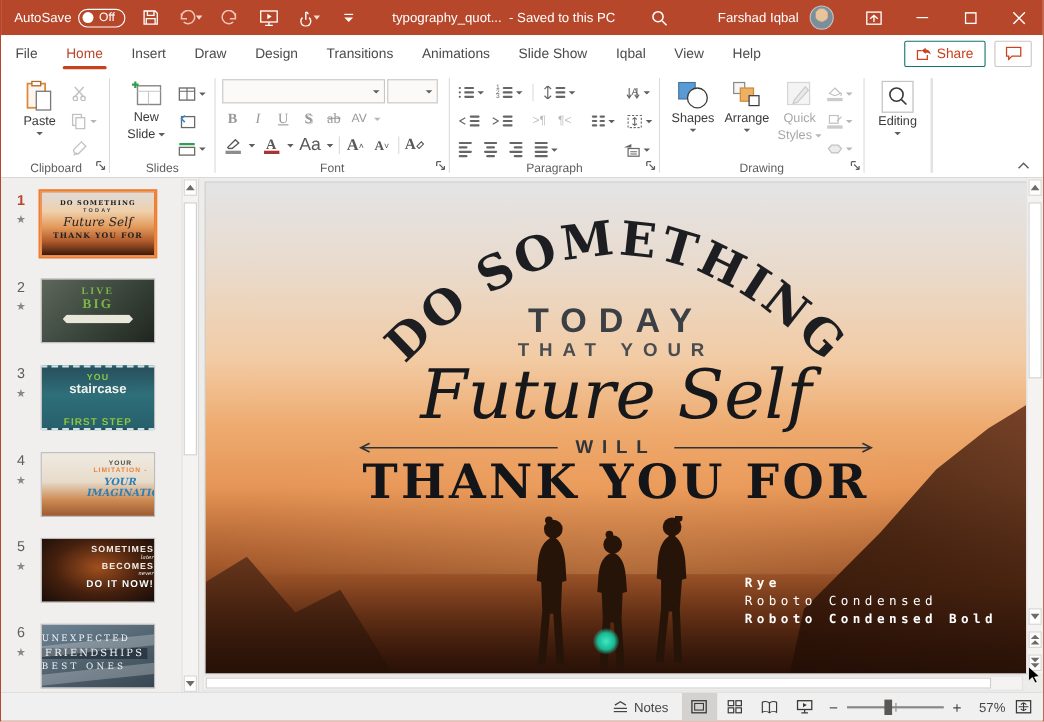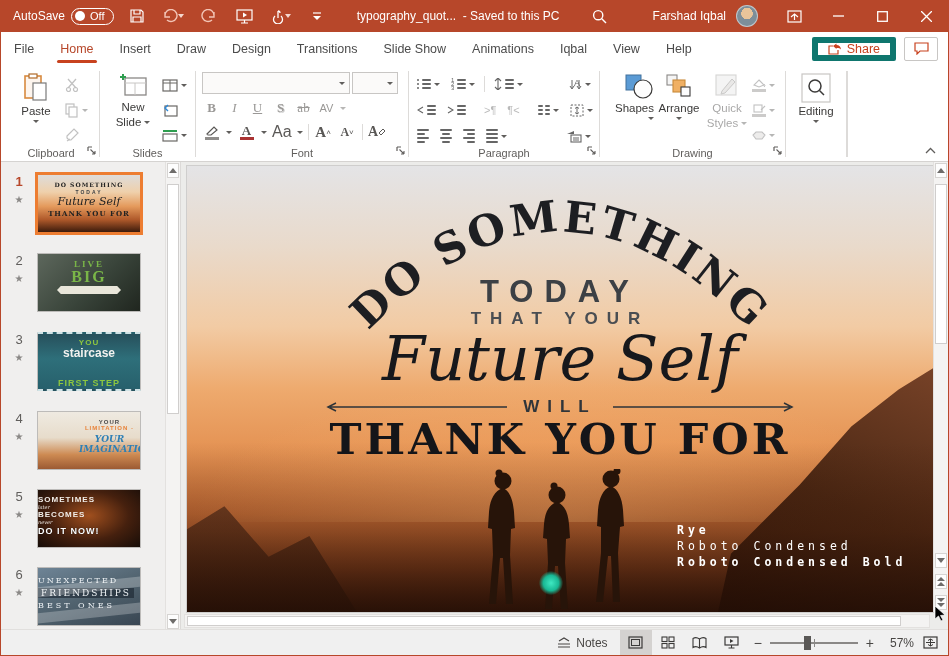--- a/index.html
+++ b/index.html
@@ -21,21 +21,21 @@
   .tb-user { font-size:12px; margin:0 10px 0 6px; }
   .avatar { width:22px; height:22px; border-radius:50%; background:radial-gradient(circle at 50% 38%, #e8c49a 0 36%, #7d8e99 37% 100%); border:1px solid rgba(255,255,255,.5); }
   .win-btn { width:44px; height:32px; display:flex; align-items:center; justify-content:center; }
 
   
   .tabrow { position:absolute; left:0; top:32px; right:0; height:33px; background:#fff; display:flex; align-items:center; }
   .tab { padding:0 13px; font-size:12.5px; color:#4b4b4b; height:100%; display:flex; align-items:center; position:relative; }
   .tab.active { color:#b7472a; font-weight:normal; }
   .tab.active::after { content:""; position:absolute; left:10px; right:10px; bottom:2px; height:3px; background:#c8421f; border-radius:2px; }
   .tabrow-right { margin-left:auto; display:flex; align-items:center; gap:8px; padding-right:10px; }
-  .share-btn { display:flex; align-items:center; gap:5px; border:6px solid #0f766e; border-radius:2px; height:24px; padding:0 10px; color:#c8421f; font-size:12.5px; }
+  .share-btn { display:flex; align-items:center; gap:5px; border:1px solid #0f766e; border-radius:2px; height:24px; padding:0 10px; color:#c8421f; font-size:12.5px; }
   .cmt-btn { border:1px solid #c8c6c4; border-radius:2px; height:24px; width:34px; display:flex; align-items:center; justify-content:center; }
 
   
   .ribbon { position:absolute; left:0; top:65px; right:0; height:97px; background:#fff; border-bottom:1px solid #d5d3d1; display:flex; align-items:stretch; padding:2px 0 0 2px; }
   .rgroup { position:relative; display:flex; align-items:flex-start; padding:3px 6px 16px 6px; }
   .glabel { position:absolute; left:0; right:0; bottom:2px; text-align:center; font-size:11px; color:#605e5c; }
   .launcher { position:absolute; right:3px; bottom:3px; }
   .vdiv { width:1px; background:#dddbd9; margin:4px 0; }
   .bigbtn { width:54px; display:flex; flex-direction:column; align-items:center; gap:2px; padding-top:3px; color:#333; }
   .bigbtn .lbl { font-size:11.5px; line-height:13px; text-align:center; color:#3b3a39; }
@@ -75,31 +75,31 @@
   .scr-thumb { position:absolute; left:1px; right:1px; background:#fff; border:1px solid #d0cecd; }
 
   
   .th1 { background:linear-gradient(180deg,#dedcda 0%,#efd0ab 30%,#e49a5c 55%,#b05a2b 78%,#3c1b0c 100%); text-align:center; color:#222; }
   .th1 .a { font-family:"DejaVu Serif",serif; font-weight:bold; font-size:6px; letter-spacing:1px; padding-top:6px; }
   .th1 .b { font-size:5px; font-weight:bold; letter-spacing:2px; color:#3c4044; margin-top:1px; }
   .th1 .c { font-family:"DejaVu Serif",serif; font-style:italic; font-size:11px; margin-top:0px; }
   .th1 .d { font-family:"DejaVu Serif",serif; font-weight:bold; font-size:7px; letter-spacing:1px; margin-top:1px; }
   .th2 { background:linear-gradient(135deg,#5d675c 0%,#39443a 55%,#20261f 100%); text-align:center; }
   .th2 .a { color:#7ab648; font-weight:bold; font-size:9px; letter-spacing:2px; padding-top:5px; font-family:"Liberation Serif",serif; }
-  .th2 .b { color:#7ab648; font-weight:bold; font-size:16px; letter-spacing:2px; line-height:15px; font-family:"Liberation Serif",serif; }
+  .th2 .b { color:#7ab648; font-weight:bold; font-size:12px; letter-spacing:2px; line-height:15px; font-family:"Liberation Serif",serif; }
   .th2 .banner { width:64px; height:8px; background:#e9e6da; margin:2px auto 0; clip-path:polygon(0 50%,6% 0,94% 0,100% 50%,94% 100%,6% 100%); }
   .th3 { background:linear-gradient(180deg,#27505c 0%,#2e6f7a 45%,#27606c 100%); text-align:center; border-top:2px dashed #cfe3e6; border-bottom:2px dashed #cfe3e6; }
   .th3 .a { color:#8dc63f; font-weight:bold; font-size:8px; letter-spacing:1px; padding-top:4px; }
   .th3 .b { color:#f2f2ef; font-weight:bold; font-size:12px; line-height:12px; }
   .th3 .c { color:#8dc63f; font-weight:bold; font-size:9px; letter-spacing:1px; margin-top:19px; }
   .th4 { background:linear-gradient(180deg,#efeae1 0%,#e7dccb 45%,#cd8a52 75%,#9c5a33 100%); text-align:center;padding-left:41px; }
   .th4 .a { font-size:6px; font-weight:bold; letter-spacing:1px; color:#4a4a4a; padding-top:7px; }
   .th4 .a .or { color:#e8833a; }
   .th4 .b { font-family:"DejaVu Serif",serif; font-style:italic; font-weight:bold; color:#2e7fb5; font-size:9px; margin-top:3px; }
-  .th5 { background:radial-gradient(ellipse at 50% 45%, #a04f1e 0%, #45200e 55%, #170d08 100%); text-align:left; color:#f1ede8; }
+  .th5 { background:radial-gradient(ellipse at 50% 45%, #a04f1e 0%, #45200e 55%, #170d08 100%); text-align:right; color:#f1ede8; }
   .th5 .a { font-weight:bold; font-size:8px; letter-spacing:1px; padding-top:5px; }
   .th5 .s { font-family:"DejaVu Serif",serif; font-style:italic; font-size:5px; line-height:6px; }
   .th5 .b { font-weight:bold; font-size:8px; letter-spacing:1px; }
   .th5 .c { font-weight:bold; font-size:9px; letter-spacing:1px; margin-top:1px; color:#fff; text-shadow:0 0 1px #000; }
   .th6 { background:linear-gradient(160deg,#6e8496 0%,#51636f 50%,#394652 100%); text-align:left; color:#eef2f5; }
   .th6 .stripe { position:absolute; left:-10px; right:-10px; height:10px; background:rgba(255,255,255,.25); transform:rotate(-6deg); }
   .th6 .a { font-family:"DejaVu Serif",serif; font-size:8px; letter-spacing:2px; padding-top:8px; }
   .th6 .b { font-family:"DejaVu Serif",serif; font-size:9px; letter-spacing:2px; background:rgba(20,30,40,.55); display:inline-block; padding:0 3px; margin-top:2px; }
   .th6 .c { font-family:"DejaVu Serif",serif; font-size:8px; letter-spacing:3px; margin-top:2px; }
 
@@ -246,24 +246,24 @@
     <div class="tab">
         <span>Draw</span>
       </div>
     <div class="tab">
         <span>Design</span>
       </div>
     <div class="tab">
         <span>Transitions</span>
       </div>
     <div class="tab">
+        <span>Animations</span>
+      </div>
+    <div class="tab">
         <span>Slide Show</span>
-      </div>
-    <div class="tab">
-        <span>Animations</span>
       </div>
     <div class="tab">
         <span>Iqbal</span>
       </div>
     <div class="tab">
         <span>View</span>
       </div>
     <div class="tab">
         <span>Help</span>
       </div>
@@ -589,21 +589,21 @@
       <span class="launcher">
         <svg width="9" height="9" viewBox="0 0 9 9">
             <path d="M1 1 h4 M1 1 v4" stroke="#605e5c" stroke-width="1.2" fill="none"></path>
             <path d="M3.5 3.5 L8 8 M8 8 v-3 M8 8 h-3" stroke="#605e5c" stroke-width="1.1" fill="none"></path>
           </svg>
       </span>
     </div>
     <div class="vdiv"></div>
 
     <div class="rgroup" style="width:185px;">
-      <div class="bigbtn" style="width:48px;align-items:flex-end;">
+      <div class="bigbtn" style="width:48px;">
         <svg width="30" height="27" viewBox="0 0 30 27">
             <rect x="2" y="2" width="15" height="15" fill="#5b9bd5" stroke="#41719c" stroke-width="1"></rect>
             <circle cx="19" cy="16" r="9" fill="#fdfdfd" stroke="#3b3a39" stroke-width="1.2"></circle>
           </svg>
         <span class="lbl">Shapes</span>
         <span class="chev-g"></span>
       </div>
       <div class="bigbtn" style="width:50px;">
         <svg width="28" height="27" viewBox="0 0 28 27">
             <rect x="2" y="2" width="10" height="10" fill="#f5f5f5" stroke="#8a8886" stroke-width="1.1"></rect>

